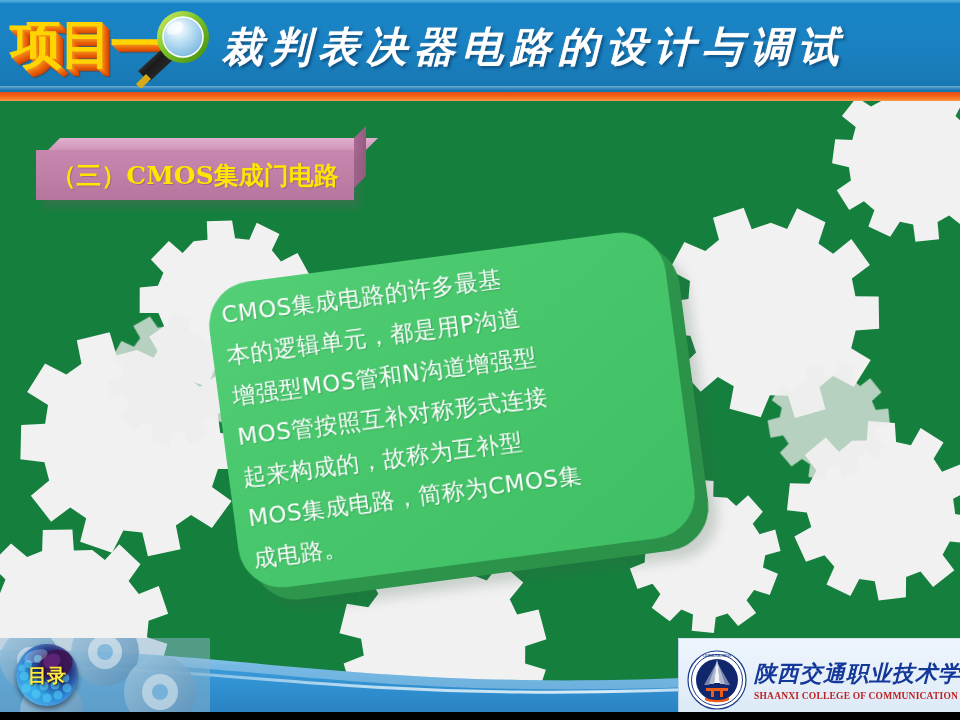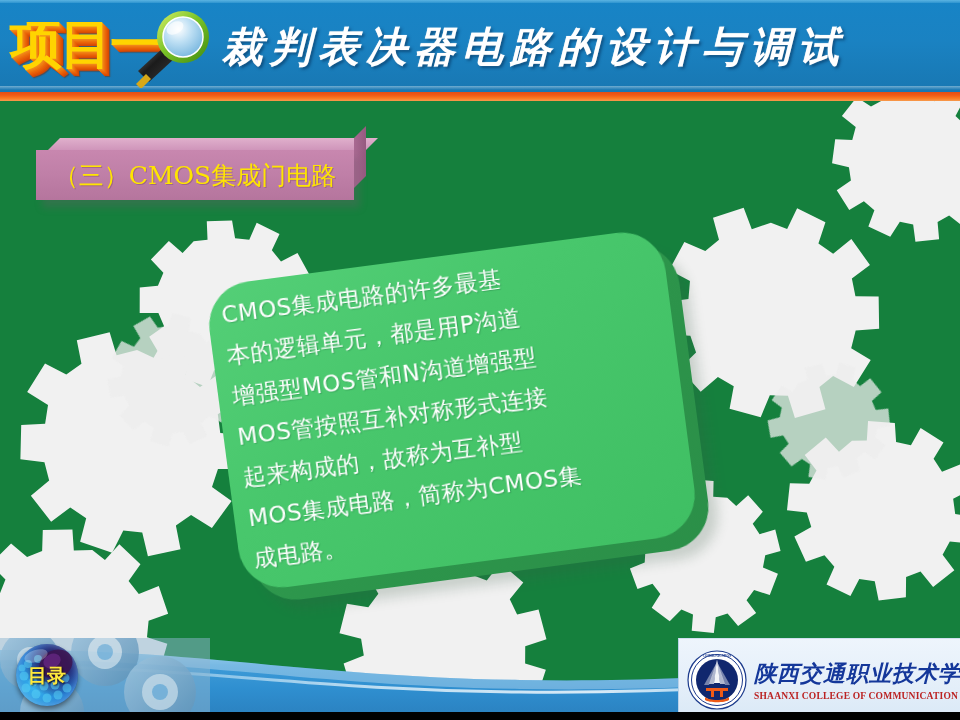--- a/index.html
+++ b/index.html
@@ -140,21 +140,21 @@
     left: 318px; top: -12px;
     width: 12px; height: 50px;
     background: linear-gradient(90deg,#a96a92,#95597f);
     transform: skewY(-45deg);
     transform-origin: top left;
   }
   .section-title-text {
     position: relative;
     font-family: "DejaVu Serif", serif;
     font-size: 25px;
-    font-weight: normal;
+    font-weight: bold;
     color: #ffe500;
     letter-spacing: 0px;
     white-space: nowrap;
     z-index: 2;
     text-shadow: 1px 1px 0 rgba(110,60,90,.35);
   }
 
   
   .green-box-wrap {
     position: absolute;

